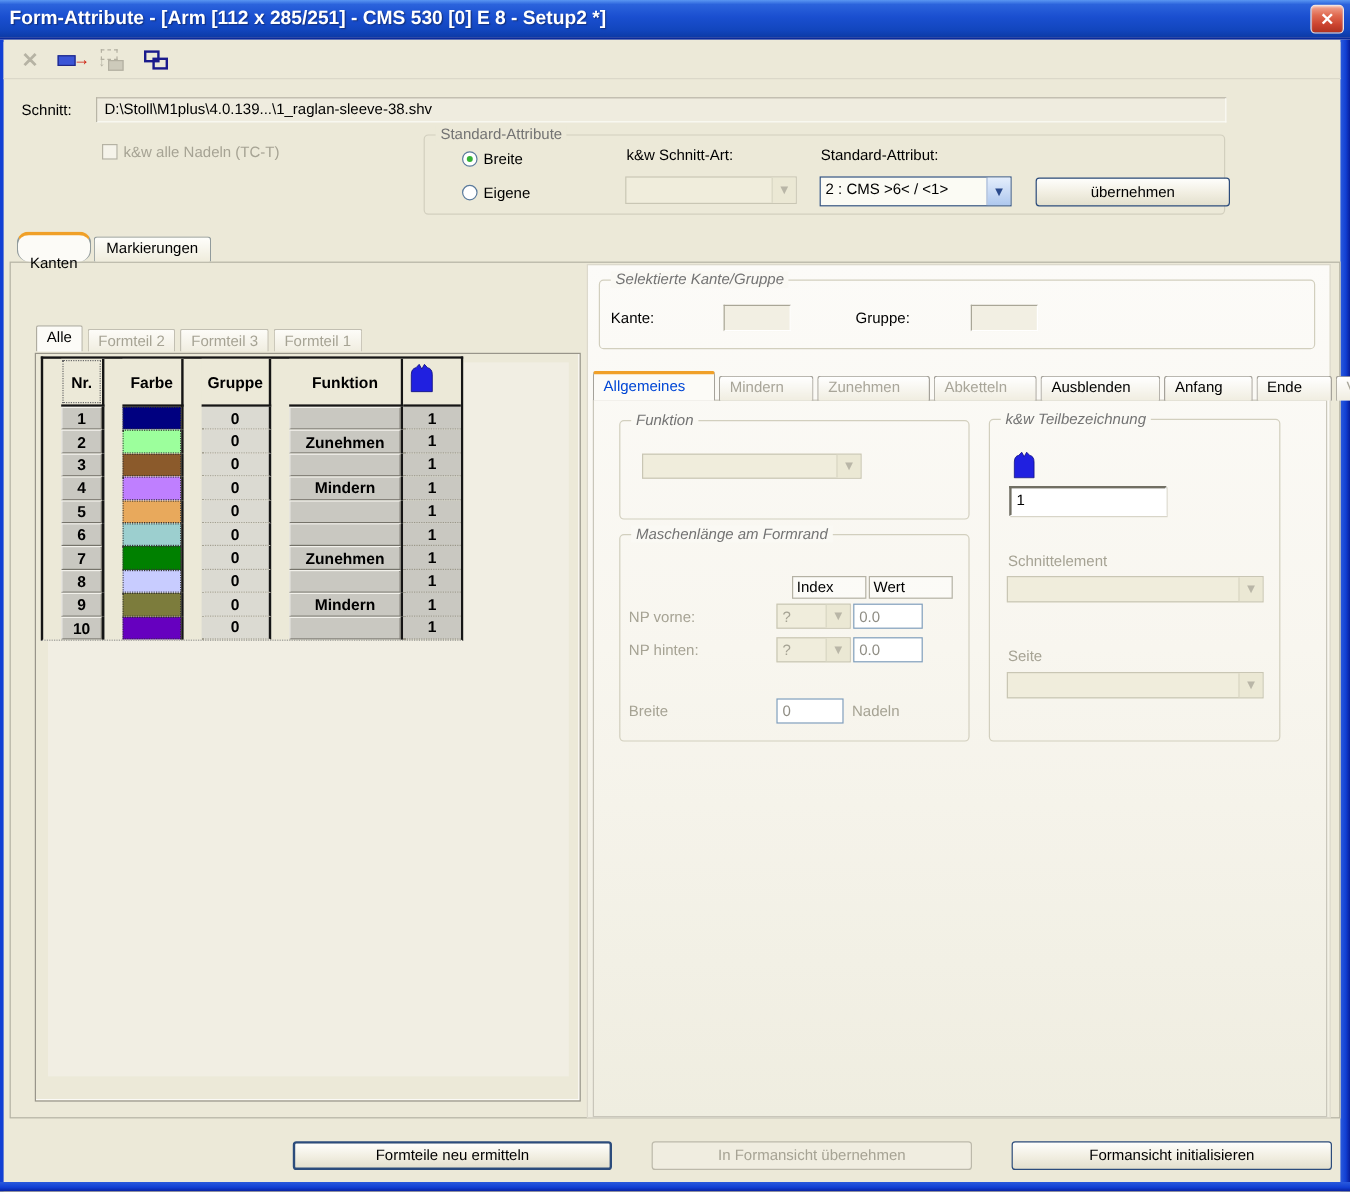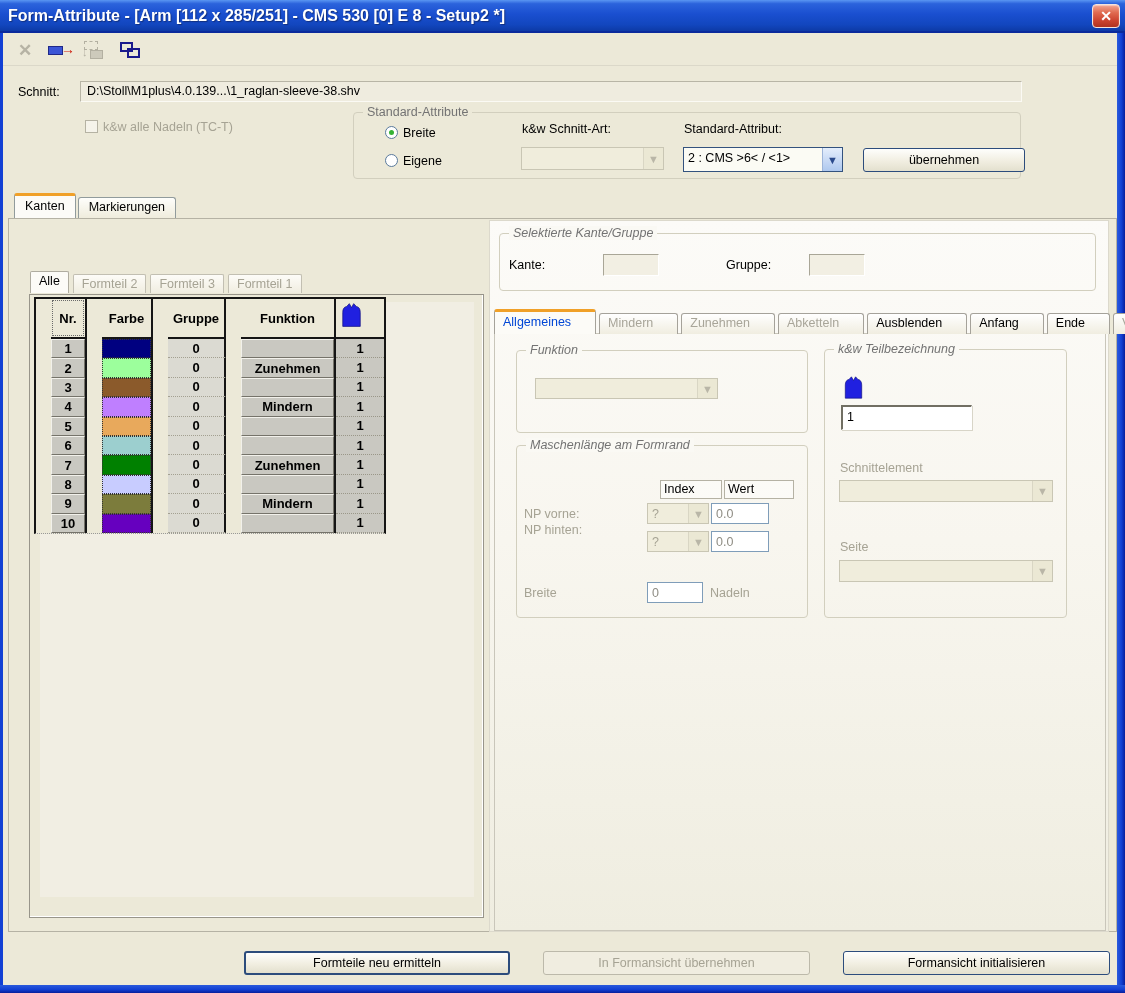--- a/index.html
+++ b/index.html
@@ -69,21 +69,21 @@
 
   
   .radio{position:absolute;width:13px;height:13px;border-radius:50%;border:1px solid #5A7A9C;background:#fff;}
   .radio .dot{position:absolute;left:3px;top:3px;width:5px;height:5px;border-radius:50%;background:#35B235;display:none;}
   .radio.sel .dot{display:block;}
 
   
   .main-tabs{position:absolute;left:14px;top:193px;display:flex;align-items:flex-end;gap:2px;z-index:3;}
   .tab-main{height:21px;padding:2px 10px 0 10px;background:linear-gradient(180deg,#FEFEFB,#EFECDC);
     border:1px solid #919B9C;border-bottom:none;border-radius:3px 3px 0 0;}
-  .tab-main.active{height:25px;background:#FCFBF7;border-top:3px solid #F0A028;padding-top:3px;}
+  .tab-main.active{height:25px;background:#FCFBF7;border-top:3px solid #F0A028;padding-top:16px;border-radius:10px;}
   .tab-page{position:absolute;left:8px;top:218px;width:1109px;height:714px;background:#ECE9D8;
     border:1px solid #B5B2A4;}
 
   
   .part-tabs{position:absolute;left:21px;top:52px;display:flex;align-items:flex-end;gap:4px;z-index:3;}
   .tab-part{height:19px;padding:2px 8px 0 8px;color:#A6A394;background:linear-gradient(180deg,#FDFCF8,#F0EDE0);
     border:1px solid #C2BFB2;border-bottom:none;border-radius:2px 2px 0 0;}
   .tab-part.active{height:22px;color:#000;background:#FCFBF7;border-color:#AFACA0;}
   .left-panel{position:absolute;left:20px;top:75px;width:455px;height:624px;background:#ECE9D8;
     border:1px solid #98958A;box-shadow:inset -1px -1px 0 #FFFFFF;}
@@ -338,21 +338,21 @@
           <div class="td cnt">1</div>
         </div>
     </div>
 
     <div class="right-panel">
 
       <div class="group" style="left:9px;top:12px;width:597px;height:58px;">
         <span class="group-title on-white">Selektierte Kante/Gruppe</span>
         <span class="lbl" style="left:9px;top:24px;">Kante:</span>
         <div class="sunken-beige" style="left:103px;top:20px;width:56px;height:22px;"></div>
-        <span class="lbl" style="left:226px;top:24px;text-align:right;">Gruppe:</span>
+        <span class="lbl" style="left:213px;top:24px;text-align:right;">Gruppe:</span>
         <div class="sunken-beige" style="left:309px;top:20px;width:56px;height:22px;"></div>
       </div>
 
       <div class="attr-tabs" id="attr-tabs">
           <div class="tab-attr active">Allgemeines</div>
           <div class="tab-attr disabled">Mindern</div>
           <div class="tab-attr disabled">Zunehmen</div>
           <div class="tab-attr disabled">Abketteln</div>
           <div class="tab-attr">Ausblenden</div>
           <div class="tab-attr">Anfang</div>
@@ -374,21 +374,21 @@
         <div class="hdr-cell" style="left:130px;top:34px;width:62px;height:19px;">Index</div>
         <div class="hdr-cell" style="left:194px;top:34px;width:70px;height:19px;">Wert</div>
 
         <span class="lbl gray" style="left:7px;top:61px;">NP vorne:</span>
         <div class="combo" style="left:130px;top:57px;width:62px;height:21px;">
           <div class="cv gray">?</div>
           <div class="ca">▼</div>
         </div>
         <div class="wert-field" style="left:194px;top:57px;width:58px;height:21px;">0.0</div>
 
-        <span class="lbl gray" style="left:7px;top:77px;">NP hinten:</span>
+        <span class="lbl gray" style="left:7px;top:89px;">NP hinten:</span>
         <div class="combo" style="left:130px;top:85px;width:62px;height:21px;">
           <div class="cv gray">?</div>
           <div class="ca">▼</div>
         </div>
         <div class="wert-field" style="left:194px;top:85px;width:58px;height:21px;">0.0</div>
 
         <span class="lbl gray" style="left:7px;top:140px;">Breite</span>
         <div class="wert-field" style="left:130px;top:136px;width:56px;height:21px;">0</div>
         <span class="lbl gray" style="left:193px;top:140px;">Nadeln</span>
       </div>

